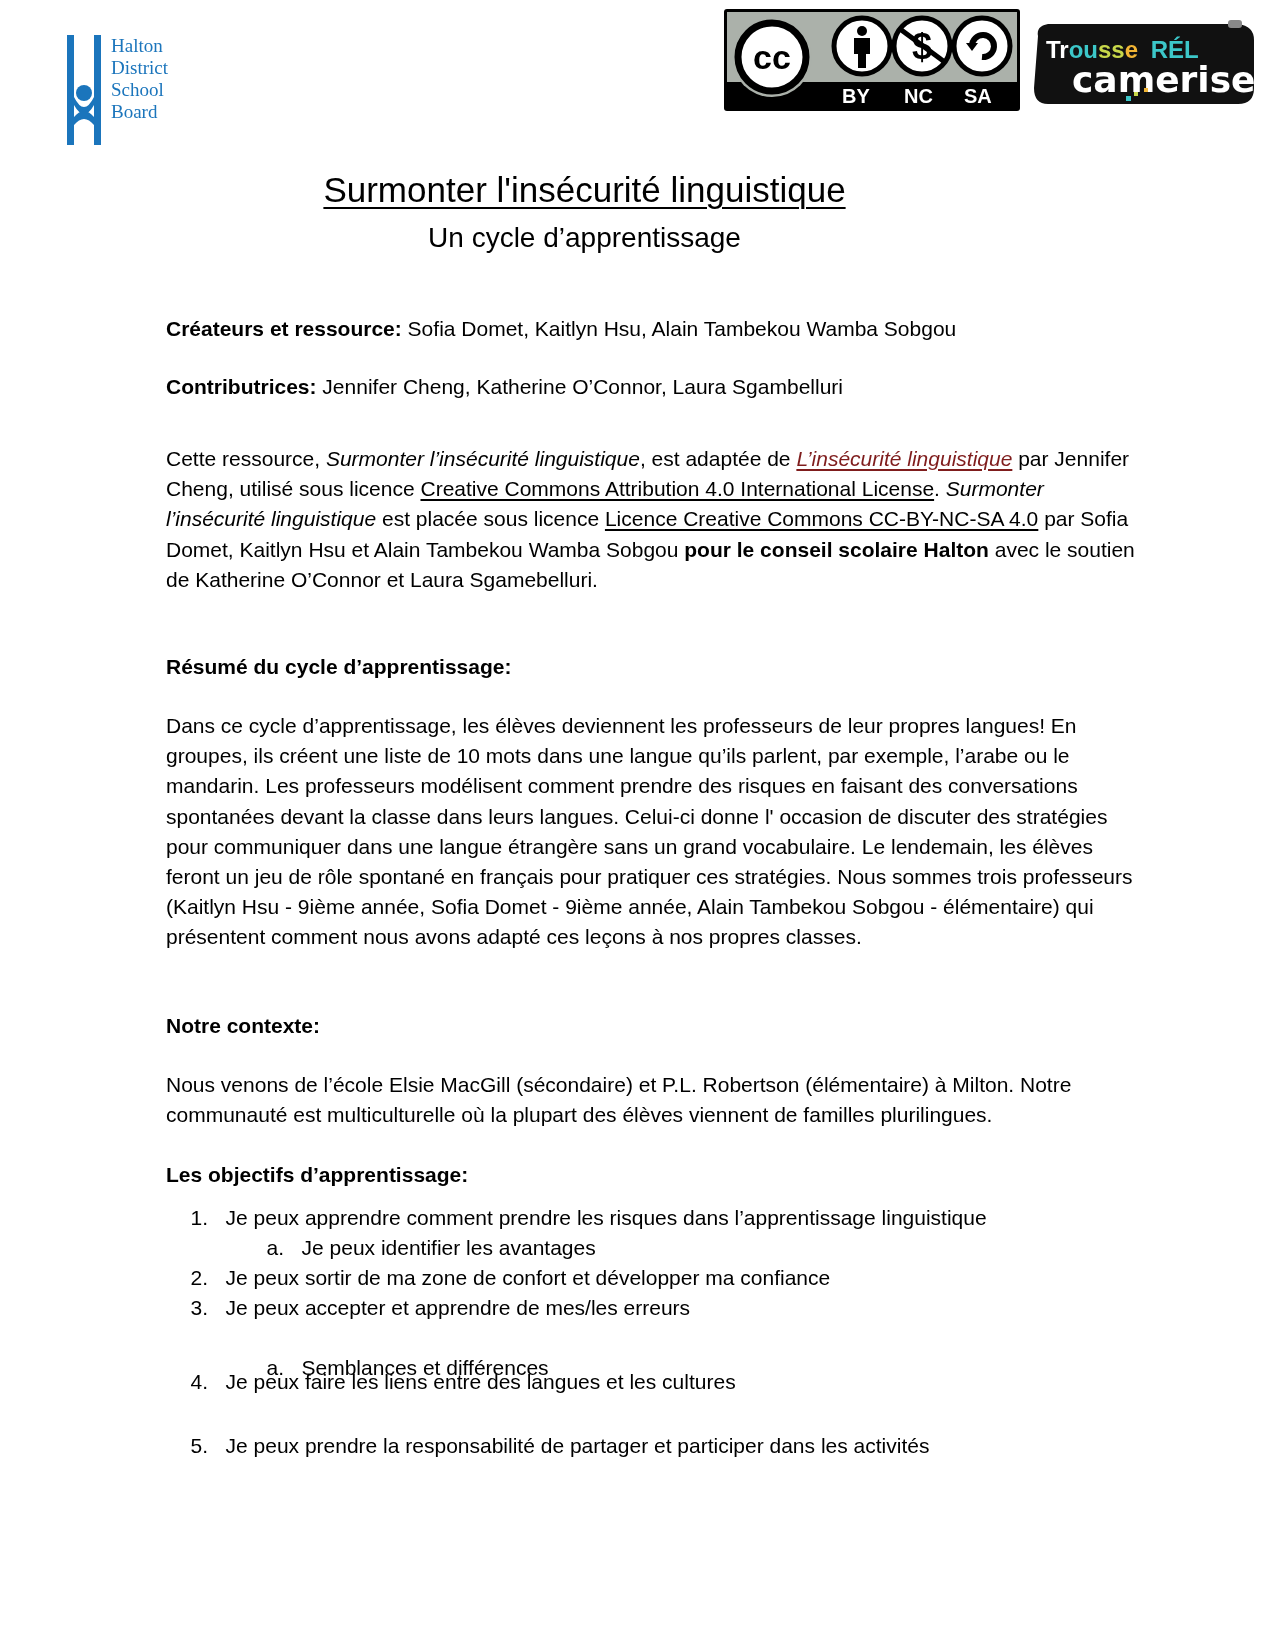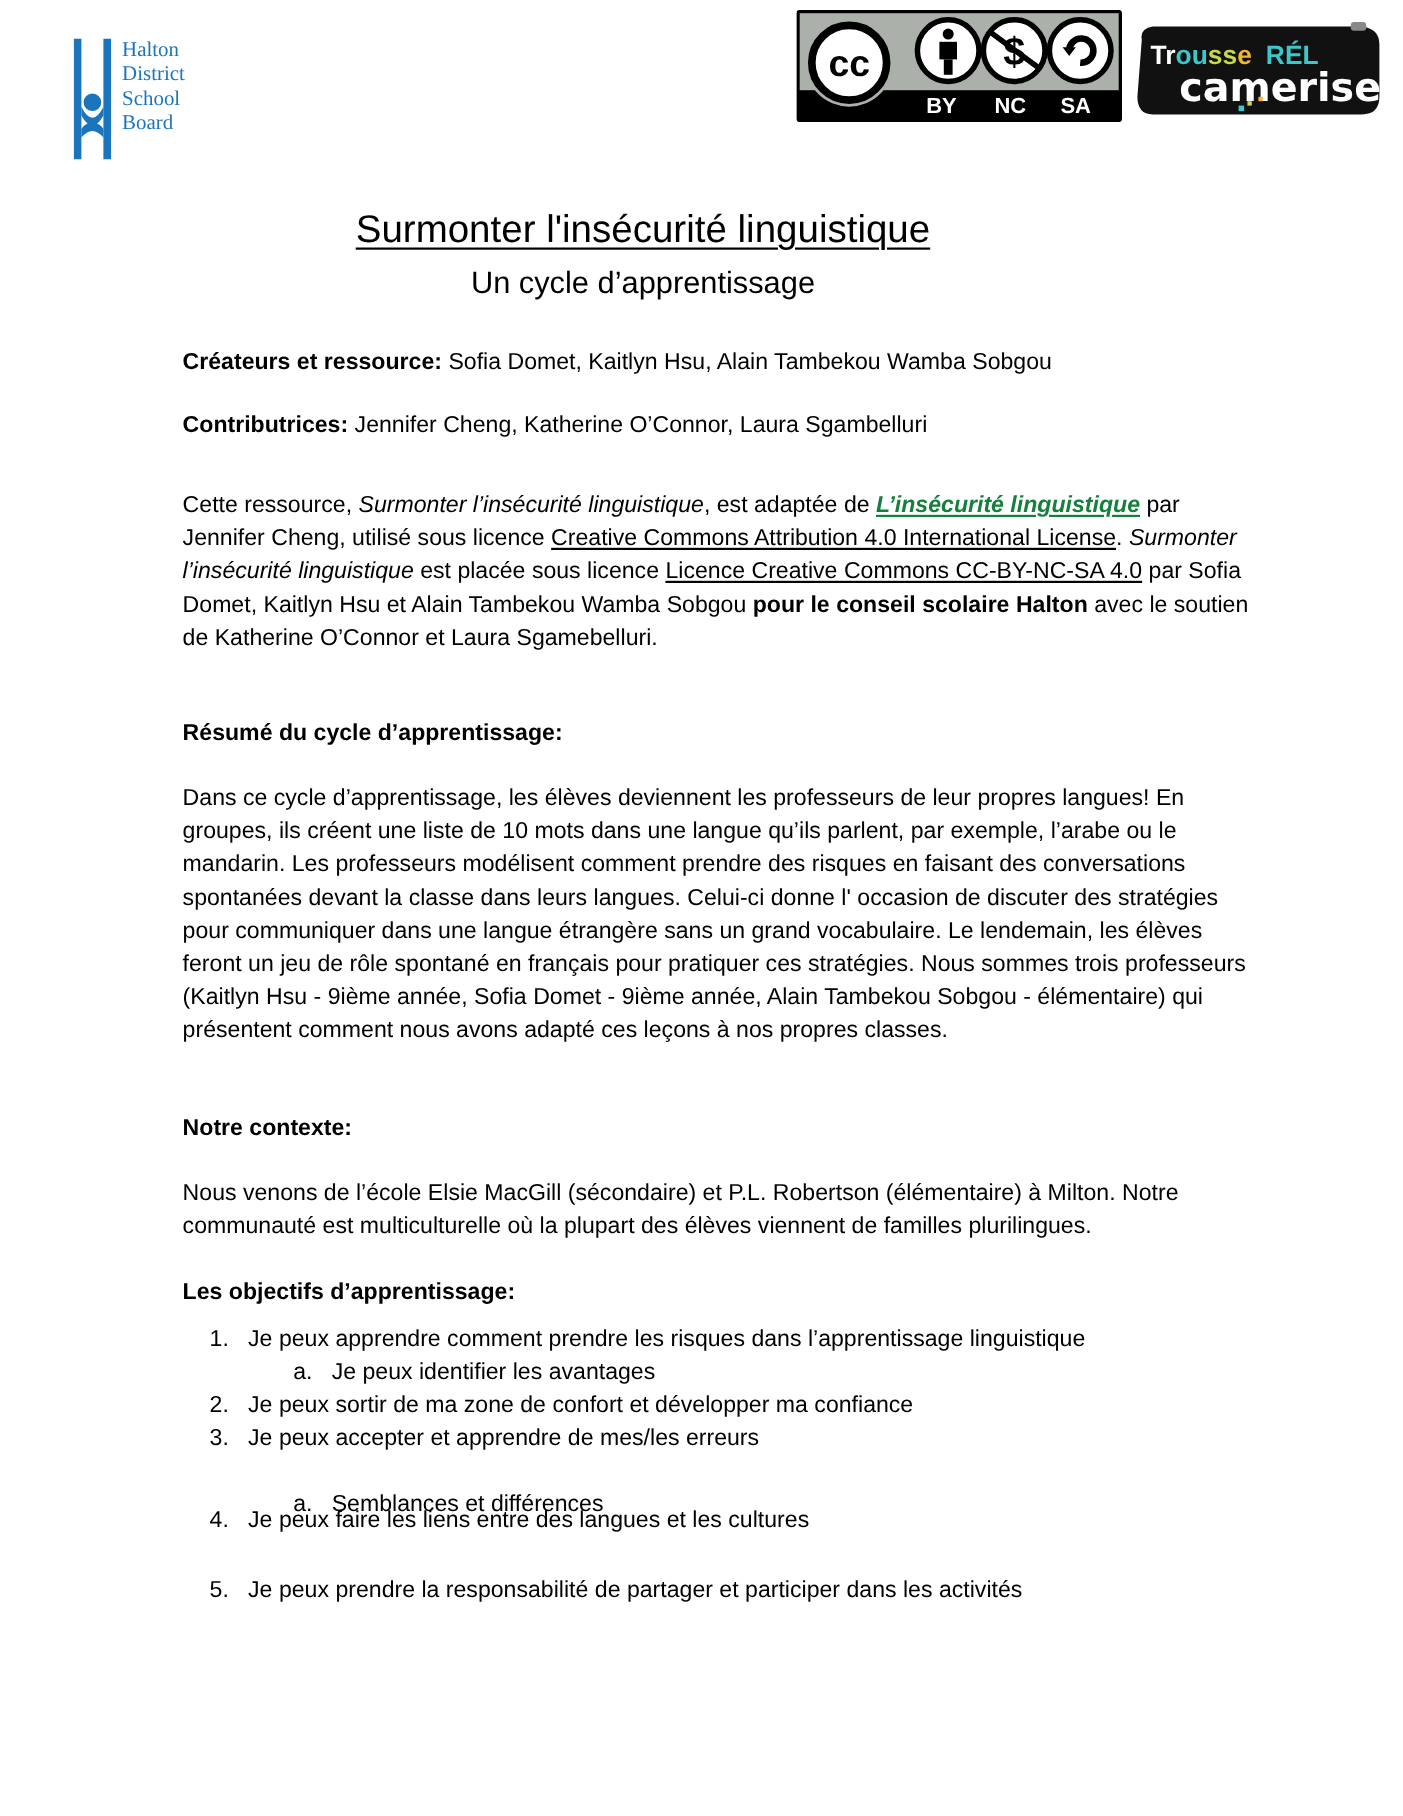--- a/index.html
+++ b/index.html
@@ -4,28 +4,28 @@
 <style>
   html, body { margin: 0; padding: 0; background: #ffffff; }
   body { width: 1275px; height: 1651px; position: relative; overflow: hidden;
          font-family: "Liberation Sans", sans-serif; color: #000; }
   .hdsb-logo { position: absolute; left: 44px; top: 35px; width: 120px; height: 110px; margin-left: 23px; }
   .hdsb-mark { position: absolute; left: 0; top: 0; width: 36px; height: 110px; }
   .hdsb-text { position: absolute; left: 44px; top: 0; font-family: "Liberation Serif", serif;
                font-size: 19px; line-height: 22px; color: #1b75bc; }
   .cc-badge { position: absolute; left: 724px; top: 9px; width: 296px; height: 102px; }
   .trousse { position: absolute; left: 1028px; top: 18px; width: 230px; height: 92px; }
-  .title-block { position: absolute; left: 0; top: 185px; width: 1169px; text-align: center; }
+  .title-block { position: absolute; left: 0; top: 166px; width: 1169px; text-align: center; }
   .title1 { font-size: 35px; line-height: 48px; text-decoration: underline; text-underline-offset: 5px; text-decoration-thickness: 2px; }
   .title2 { font-size: 28px; line-height: 48px; }
   .body-text { position: absolute; left: 150px; width: 980px; font-size: 21px; line-height: 30.2px; }
   .bold { font-weight: bold; }
   .ital { font-style: italic; }
   .ul { text-decoration: underline; text-underline-offset: 3px; }
-  .link { color: #15803d; font-style: italic; text-decoration: underline; text-underline-offset: 3px; font-weight: bold; }
+  .link { color: #7f1d1d; font-style: italic; text-decoration: underline; text-underline-offset: 3px; }
   p { margin: 16px; }
   .list-row { position: absolute; font-size: 21px; line-height: 30px; white-space: nowrap; }
   .num { display: inline-block; width: 38px; text-align: right; padding-right: 0; }
   .lbl { display: inline-block; }
 </style>
 </head>
 <body>
 
 <div class="hdsb-logo">
   <svg class="hdsb-mark" viewBox="0 0 36 110">

